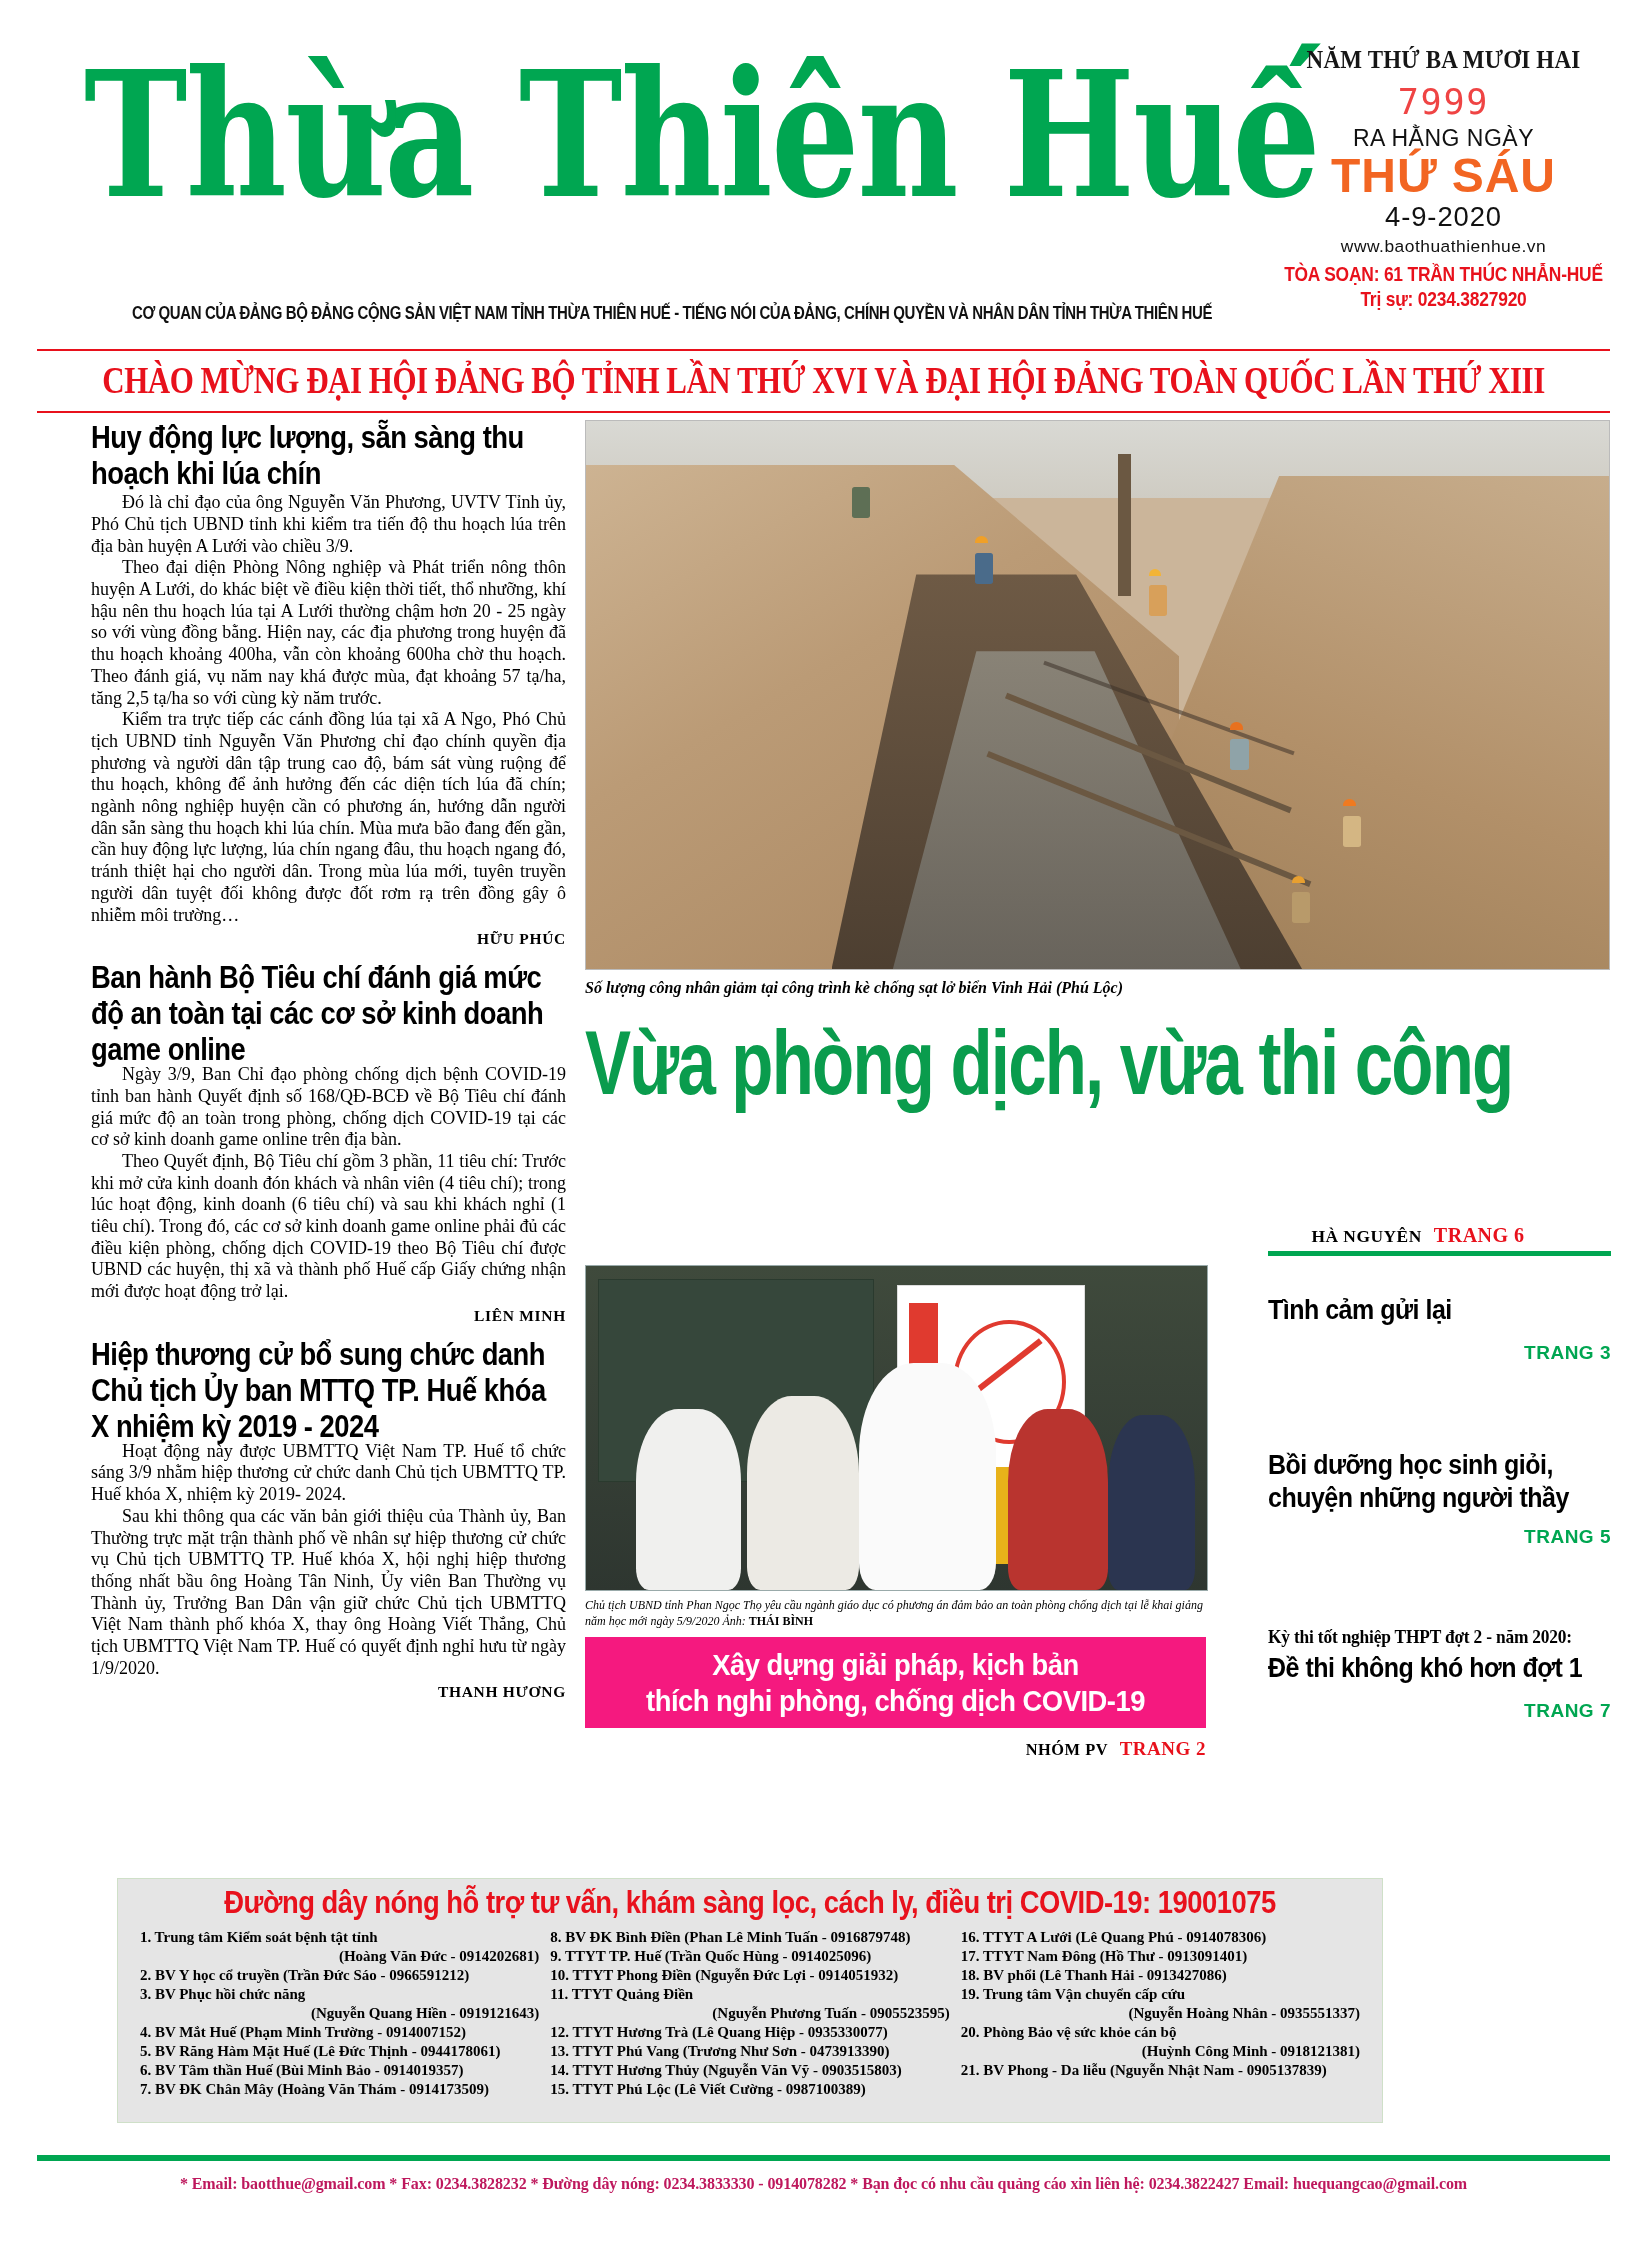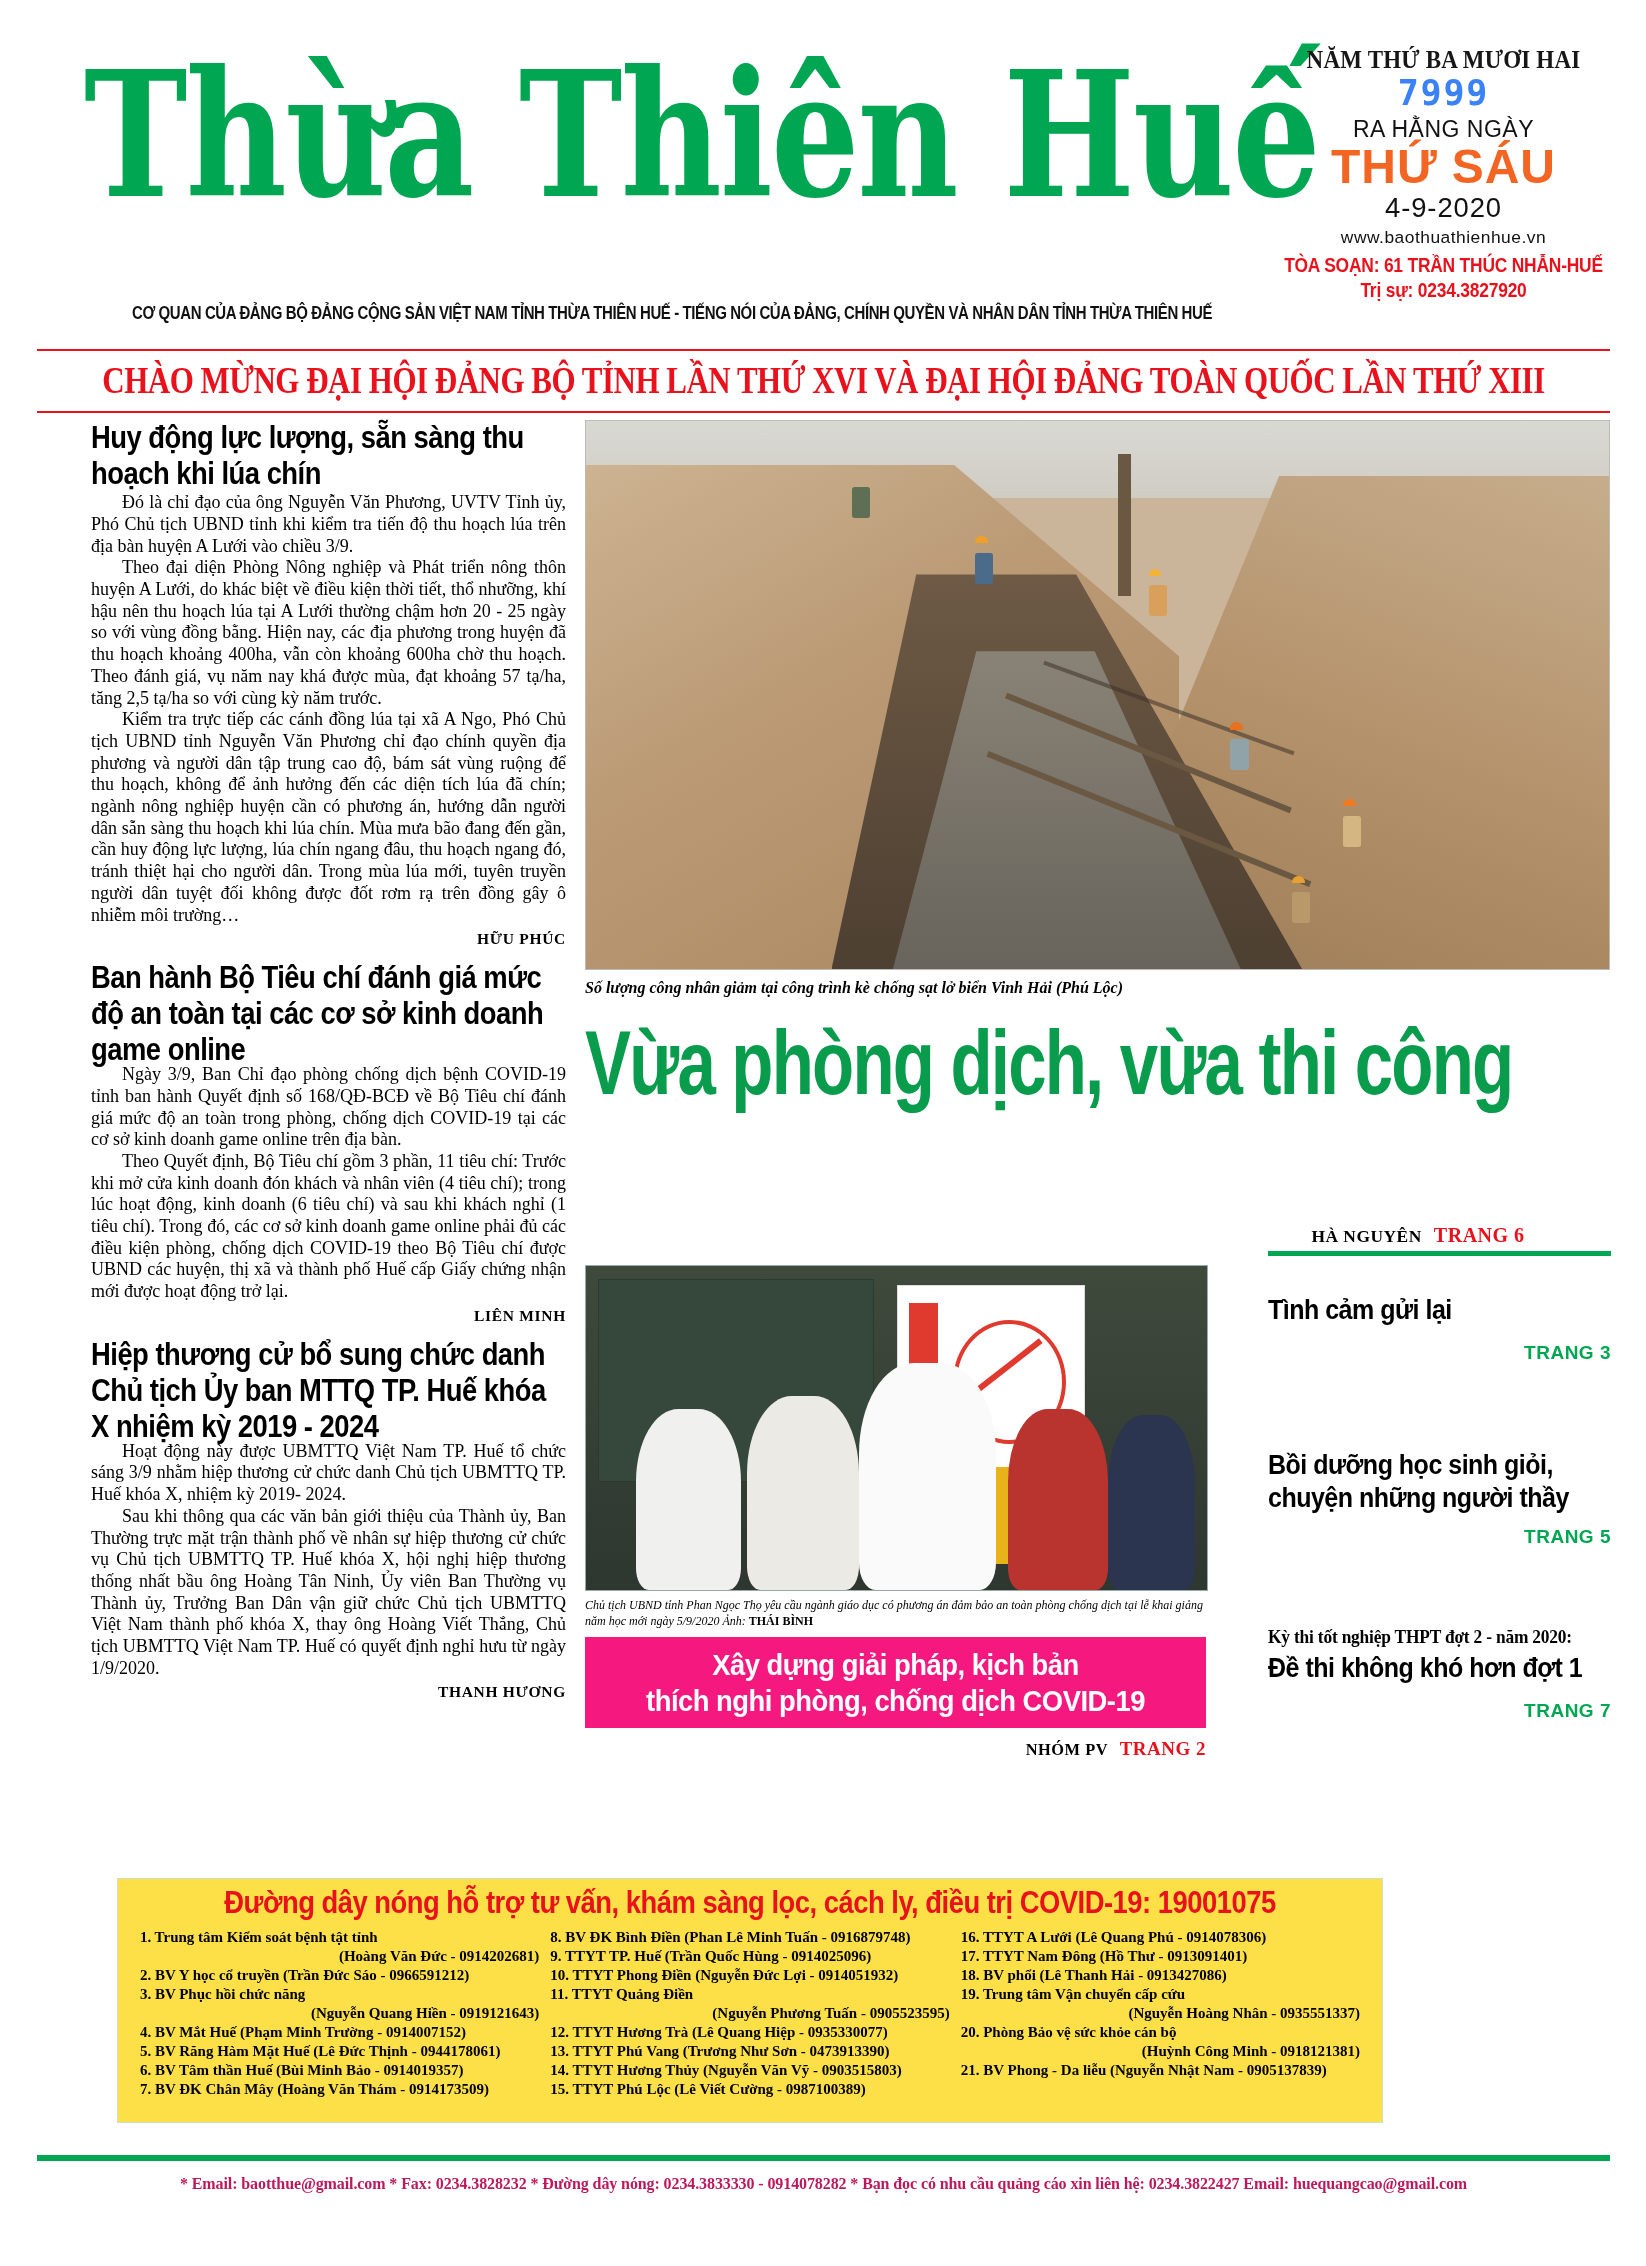--- a/index.html
+++ b/index.html
@@ -37,22 +37,22 @@
     white-space:nowrap;
   }
   .mast-info{
     position:absolute;left:1261px;top:48px;width:365px;text-align:center;
   }
   .mi-year{
     font-family:"Liberation Serif", serif;font-weight:700;font-size:23px;
     color:#161616;letter-spacing:0.2px;transform:scaleY(1.05);
   }
   .mi-number{
-    font-family:"DejaVu Sans Mono", monospace;font-weight:700;font-size:35px;
-    color:#3b82f6;letter-spacing:1.8px;margin-top:1px;line-height:37px;
+    font-family:"DejaVu Sans Mono", monospace;font-weight:400;font-size:35px;
+    color:#ef4444;letter-spacing:1.8px;margin-top:10px;line-height:37px;
   }
   .mi-daily{
     font-family:"Liberation Sans", sans-serif;font-weight:400;font-size:23px;
     color:#111;letter-spacing:0.5px;margin-top:3.7px;text-align:center;
   }
   .mi-weekday{
     font-family:"Liberation Sans", sans-serif;font-weight:700;font-size:48px;
     color:#f26522;letter-spacing:0.9px;line-height:48px;margin-top:0;
   }
   .mi-date{
@@ -177,21 +177,21 @@
     transform-origin:left top;margin-bottom:3.7px;
   }
   .teaser-page{
     font-family:"Liberation Sans", sans-serif;font-weight:700;font-size:19px;
     color:#00a651;text-align:right;letter-spacing:0.5px;margin-top:20px;
   }
 
   
   .hotline{
     position:absolute;left:117px;top:1878px;width:1266px;height:245px;
-    background:#fde047;border:0.9px solid #cfe0c8;box-sizing:border-box;
+    background:#e5e5e5;border:0.9px solid #cfe0c8;box-sizing:border-box;
   }
   .hotline-title{
     text-align:center;margin-top:8.2px;
     font-family:"Liberation Sans", sans-serif;font-weight:700;font-size:27.4px;
     color:#e8111c;letter-spacing:-0.5px;transform:scaleY(1.12);
     white-space:nowrap;
   }
   .hotline-cols{
     display:flex;margin-top:9.1px;padding:0 16.4px;box-sizing:border-box;
     font-family:"Liberation Serif", serif;font-weight:700;font-size:15px;

